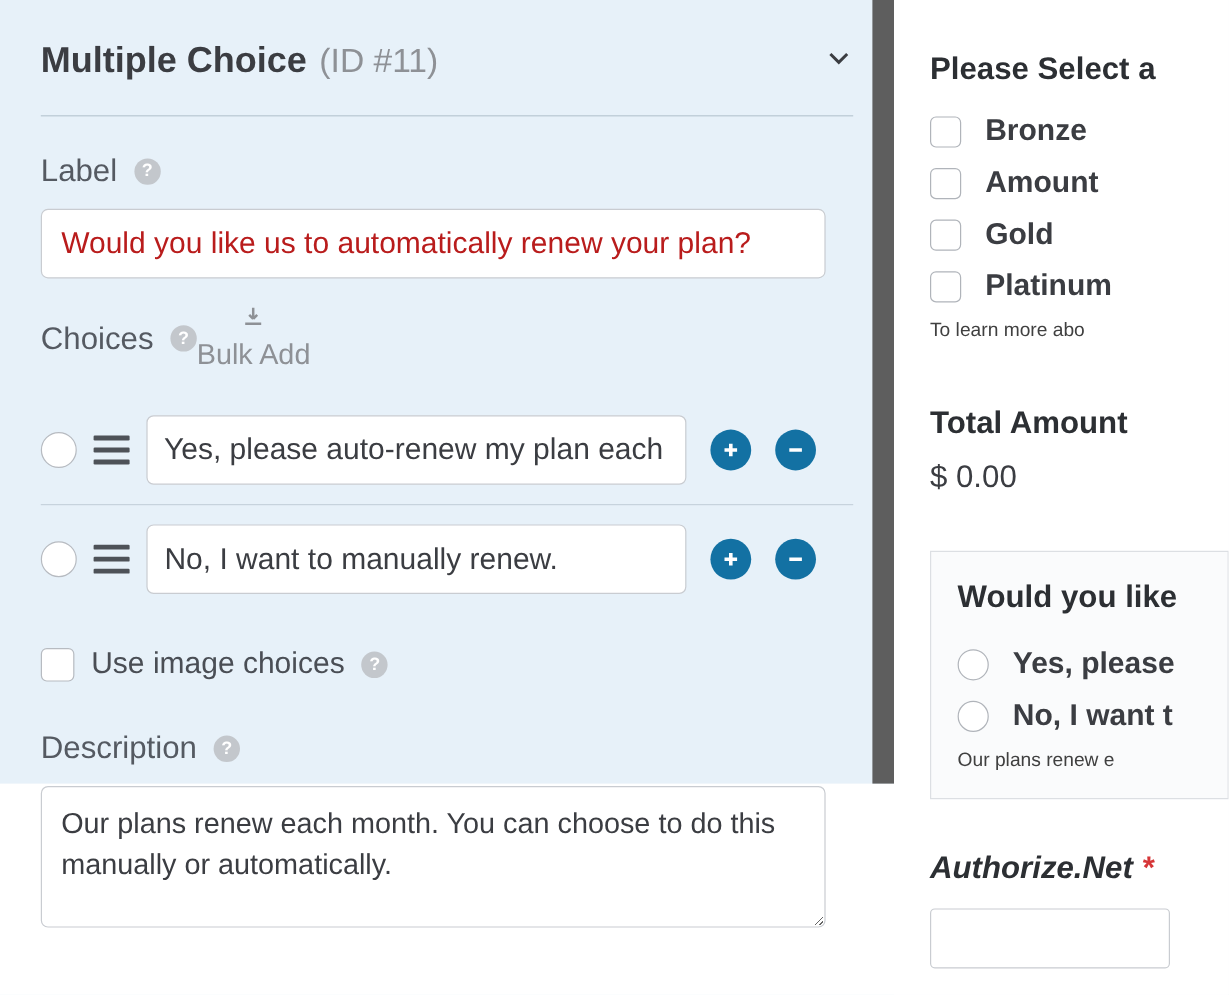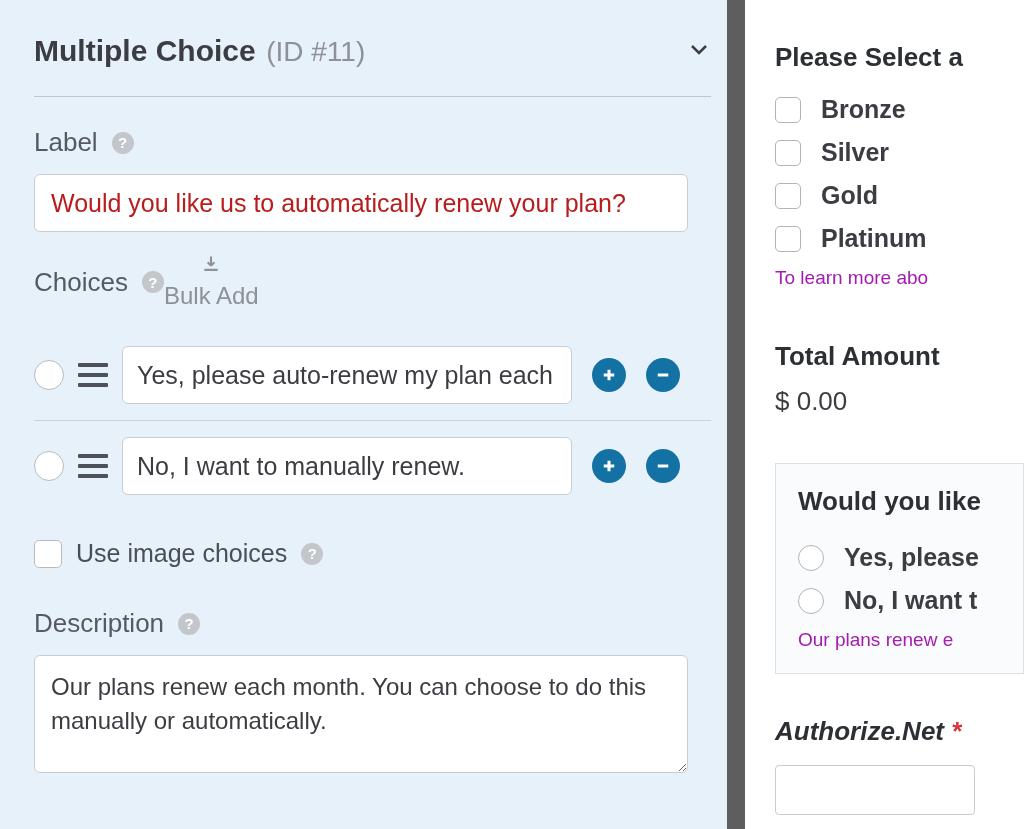--- a/index.html
+++ b/index.html
@@ -2,21 +2,21 @@
 <html><head>
 <meta charset="utf-8">
 <style>
   * { box-sizing: border-box; margin: 0; padding: 0; }
   html, body { width: 1024px; height: 829px; overflow: hidden; font-family: -apple-system, BlinkMacSystemFont, "Segoe UI", Helvetica, Arial, sans-serif; }
   body { display: flex; }
 
   
   .editor-panel {
     width: 745px;
-    height: 829px;
+    height: 653px;
     background: #e7f1f9;
     padding: 34px 34px 0 34px;
     position: relative;
   }
   .gutter {
     position: absolute;
     top: 0; right: 0;
     width: 18px; height: 100%;
     background: #5e5e5e;
   }
@@ -210,22 +210,22 @@
     border-radius: 5px;
     background: #fff;
   }
   .pv-option-label {
     font-size: 25px;
     color: #3b3d42;
     white-space: nowrap;
     font-weight: bold;
   }
   .pv-hint {
-    font-size: 19px;
-    color: #a21caf;
+    font-size: 16px;
+    color: #404040;
     margin-top: 4px;
     white-space: nowrap;
   }
 
   .pv-total { margin-top: 52px; }
   .pv-total-label {
     font-size: 26px; font-weight: 700; color: #2c2f33;
   }
   .pv-total-value {
     font-size: 26px; color: #3b3d42; margin-top: 14px;
@@ -358,21 +358,21 @@
 
 <div class="preview-panel">
 
   <div class="pv-heading">Please Select a</div>
   <div class="pv-option">
     <div class="pv-box"></div>
     <span class="pv-option-label">Bronze</span>
   </div>
   <div class="pv-option">
     <div class="pv-box"></div>
-    <span class="pv-option-label">Silver</span>
+    <span class="pv-option-label">Amount</span>
   </div>
   <div class="pv-option">
     <div class="pv-box"></div>
     <span class="pv-option-label">Gold</span>
   </div>
   <div class="pv-option">
     <div class="pv-box"></div>
     <span class="pv-option-label">Platinum</span>
   </div>
   <div class="pv-hint">To learn more abo</div>

